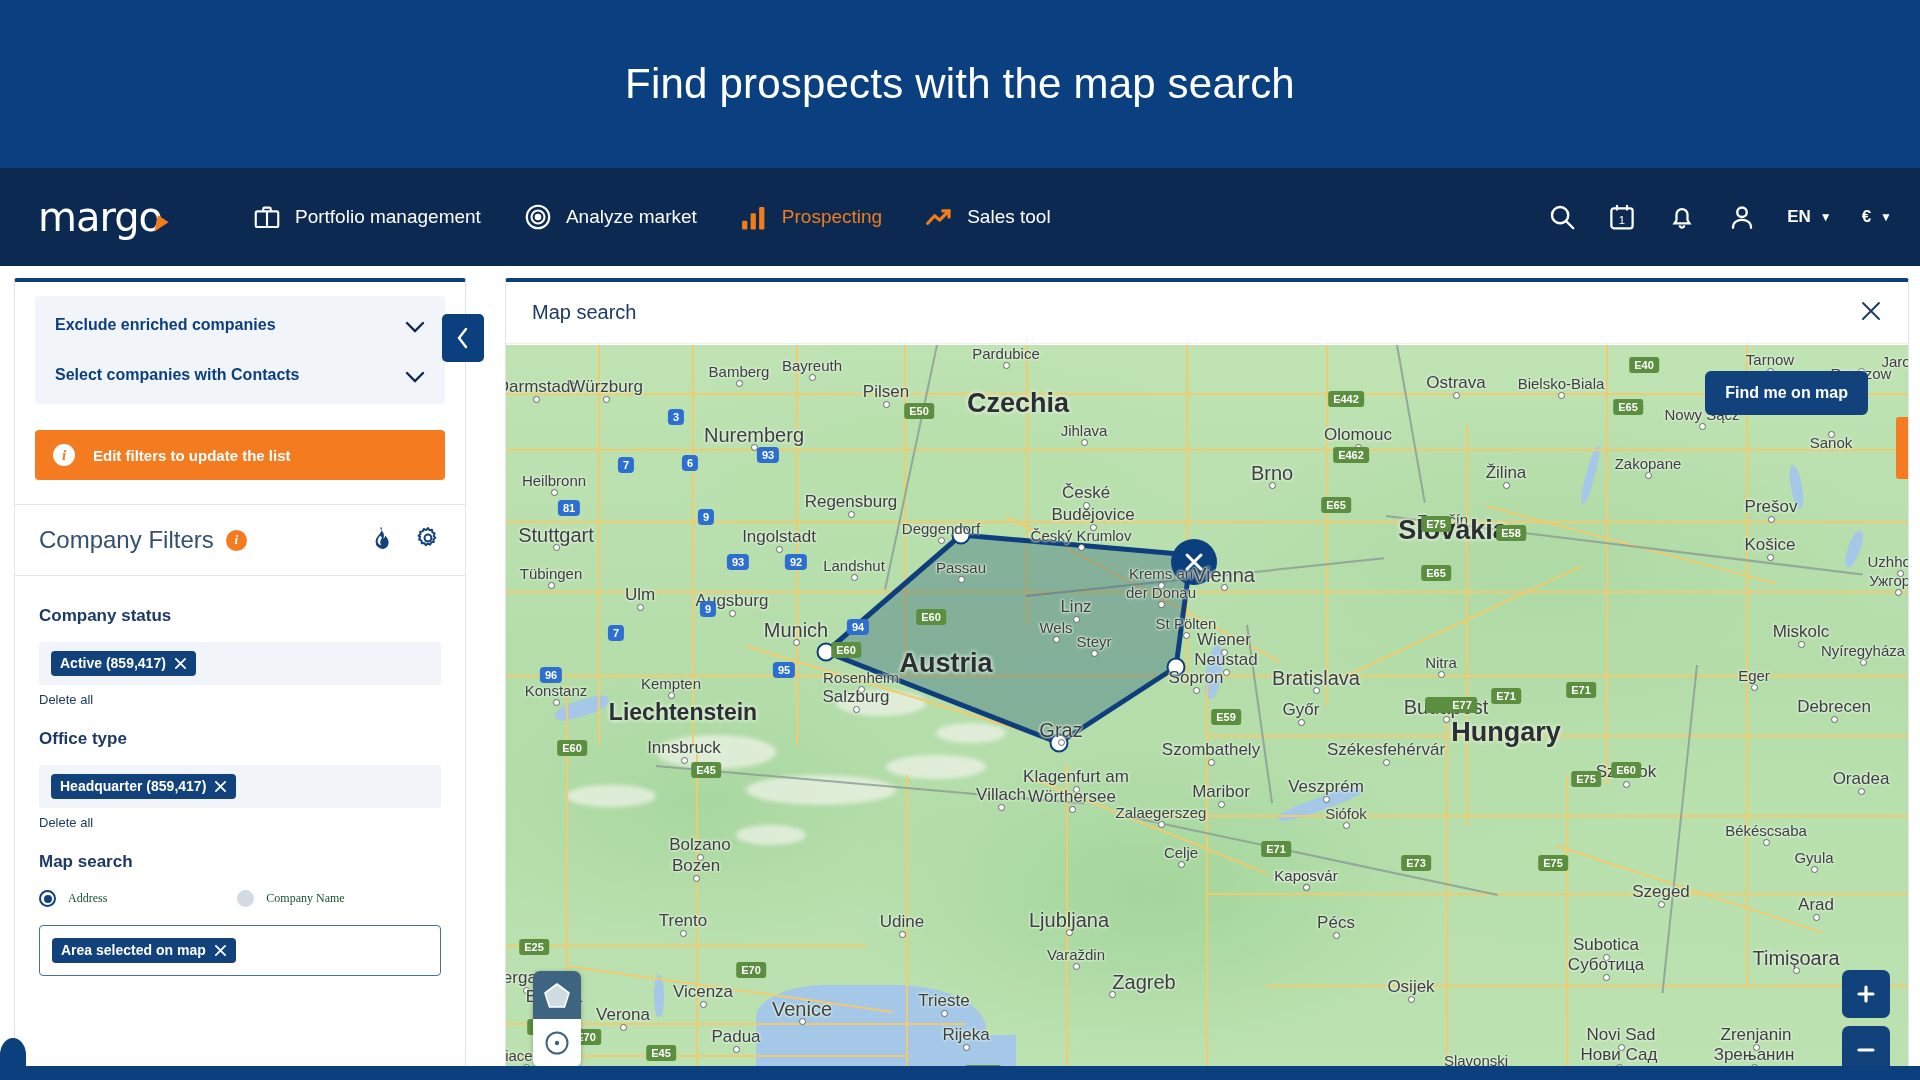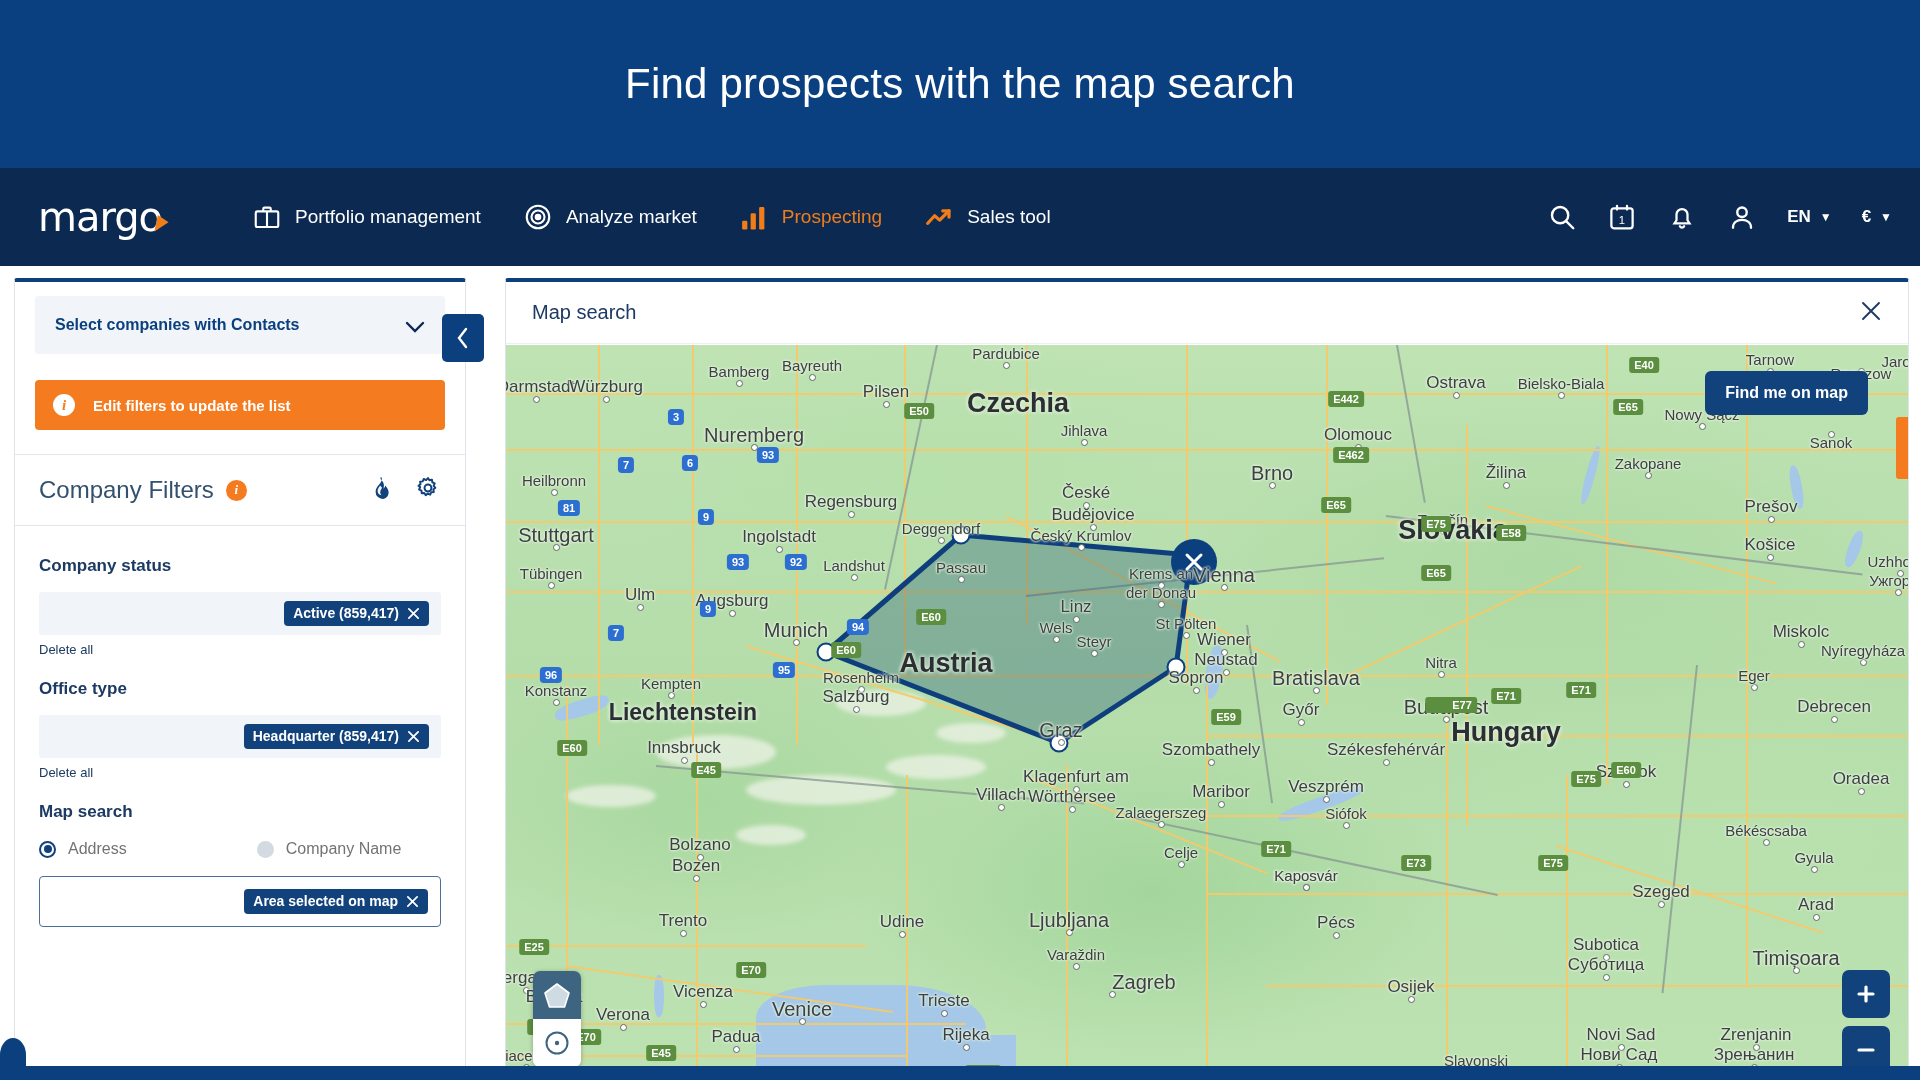--- a/index.html
+++ b/index.html
@@ -125,21 +125,20 @@
   #filters-actions { margin-left: auto; display: flex; align-items: center; gap: 22px; }
 
   #filters-body { padding: 30px 24px 0 24px; }
   .filter-label {
     color: #1c3a63; font-size: 17px; font-weight: 700; margin-bottom: 16px;
   }
   .chips-box {
     background: #f1f5f9; border-radius: 3px; padding: 9px 12px;
     display: flex; align-items: center; flex-wrap: wrap; gap: 8px;
     min-height: 38px;
-    justify-content: flex-end;
   }
   .chips-box.outlined {
     background: #ffffff; border: 1px solid #4a6f9c; border-radius: 4px;
     padding: 12px;
   }
   .chip {
     background: #11427c; color: #ffffff;
     font-size: 14px; font-weight: 700;
     border-radius: 4px; padding: 4px 9px 5px 9px;
     display: inline-flex; align-items: center; gap: 8px;
@@ -154,21 +153,21 @@
   .radio-opt { display: flex; align-items: center; gap: 12px; cursor: pointer; }
   .radio-opt.second { margin-left: 130px; }
   .radio-outer {
     width: 17px; height: 17px; border-radius: 50%;
     border: 2px solid #11427c;
     display: flex; align-items: center; justify-content: center;
     background: #fff;
   }
   .radio-outer.off { border: none; background: #d3dae2; }
   .radio-dot { width: 8px; height: 8px; border-radius: 50%; background: #11427c; }
-  .radio-text { color: #737373; font-size: 16px; }
+  .radio-text { color: #14532d; font-size: 12px; font-family: Liberation Serif, serif; }
 
   
   #sb-toggle {
     position: absolute; left: 442px; top: 314px;
     width: 42px; height: 48px;
     background: #0b3f7e; border-radius: 5px;
     display: flex; align-items: center; justify-content: center;
     cursor: pointer; z-index: 30;
   }
 
@@ -395,20 +394,28 @@
     <span class="nav-sel">
       <span>€</span>
       <span class="caret">▼</span>
     </span>
   </div>
 </div>
 
 <div id="sidebar">
 
   <div id="sb-topgroup">
+    <div class="sb-collapse">
+      <span class="sb-collapse-label">Exclude enriched companies</span>
+      <span class="chev">
+        <svg viewBox="0 0 20 12" width="20" height="12" fill="none" stroke="#0b2951" stroke-width="2.4" stroke-linecap="round">
+            <path d="M2 2l8 8 8-8"></path>
+          </svg>
+      </span>
+    </div>
     <div class="sb-collapse">
       <span class="sb-collapse-label">Select companies with Contacts</span>
       <span class="chev">
         <svg viewBox="0 0 20 12" width="20" height="12" fill="none" stroke="#0b2951" stroke-width="2.4" stroke-linecap="round">
             <path d="M2 2l8 8 8-8"></path>
           </svg>
       </span>
     </div>
   </div>
 

